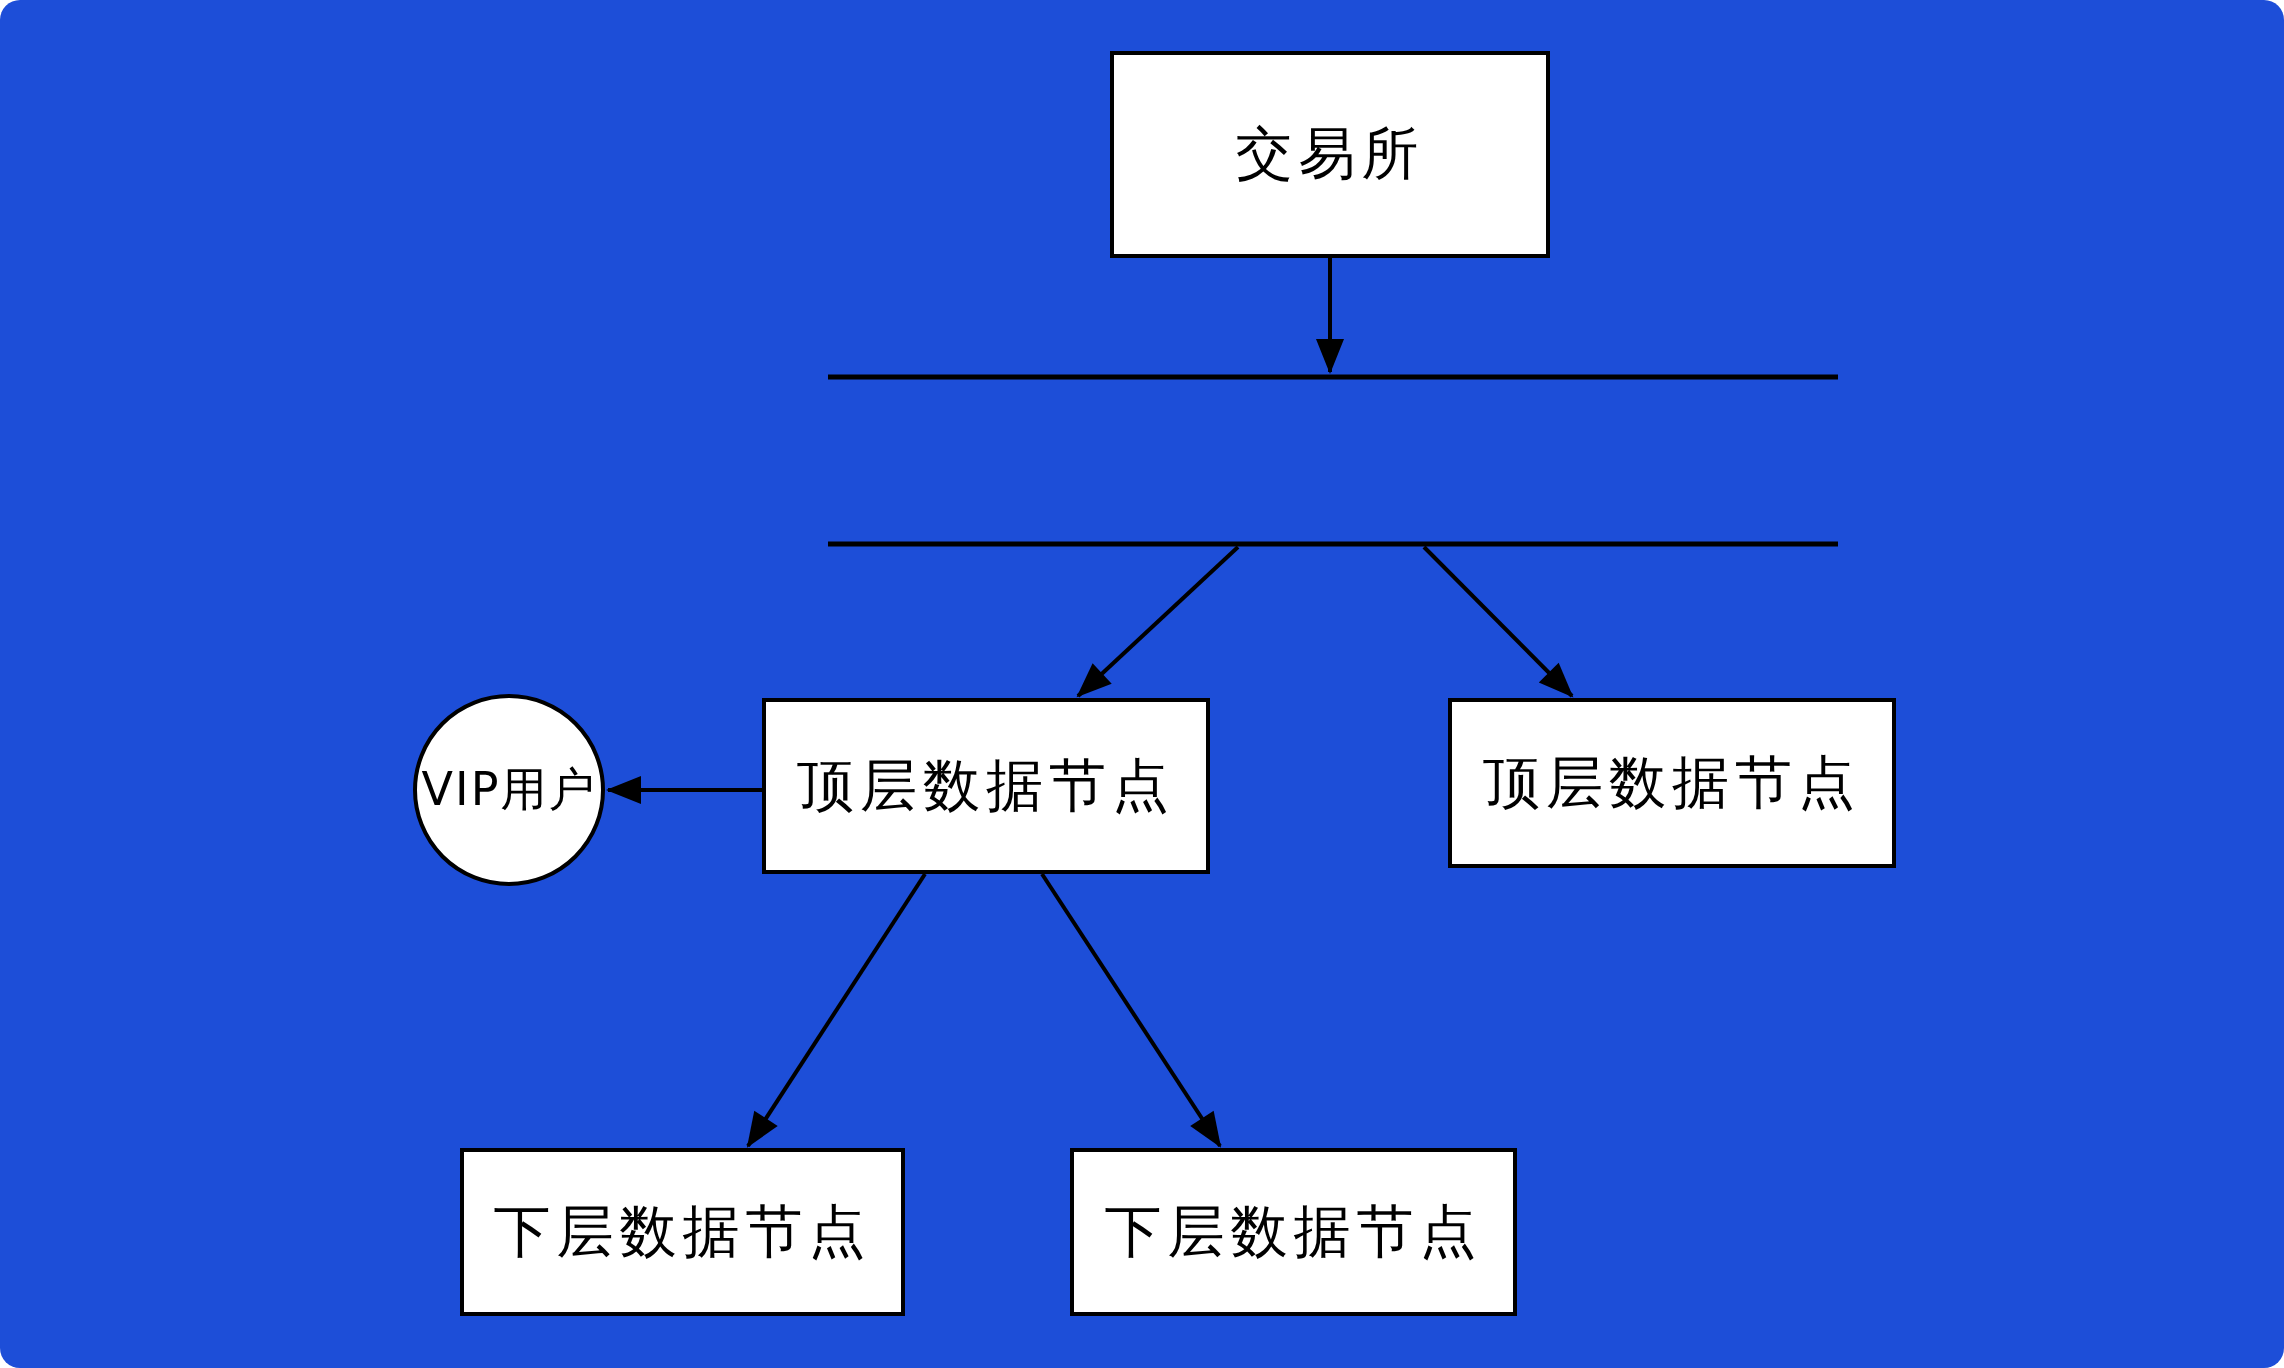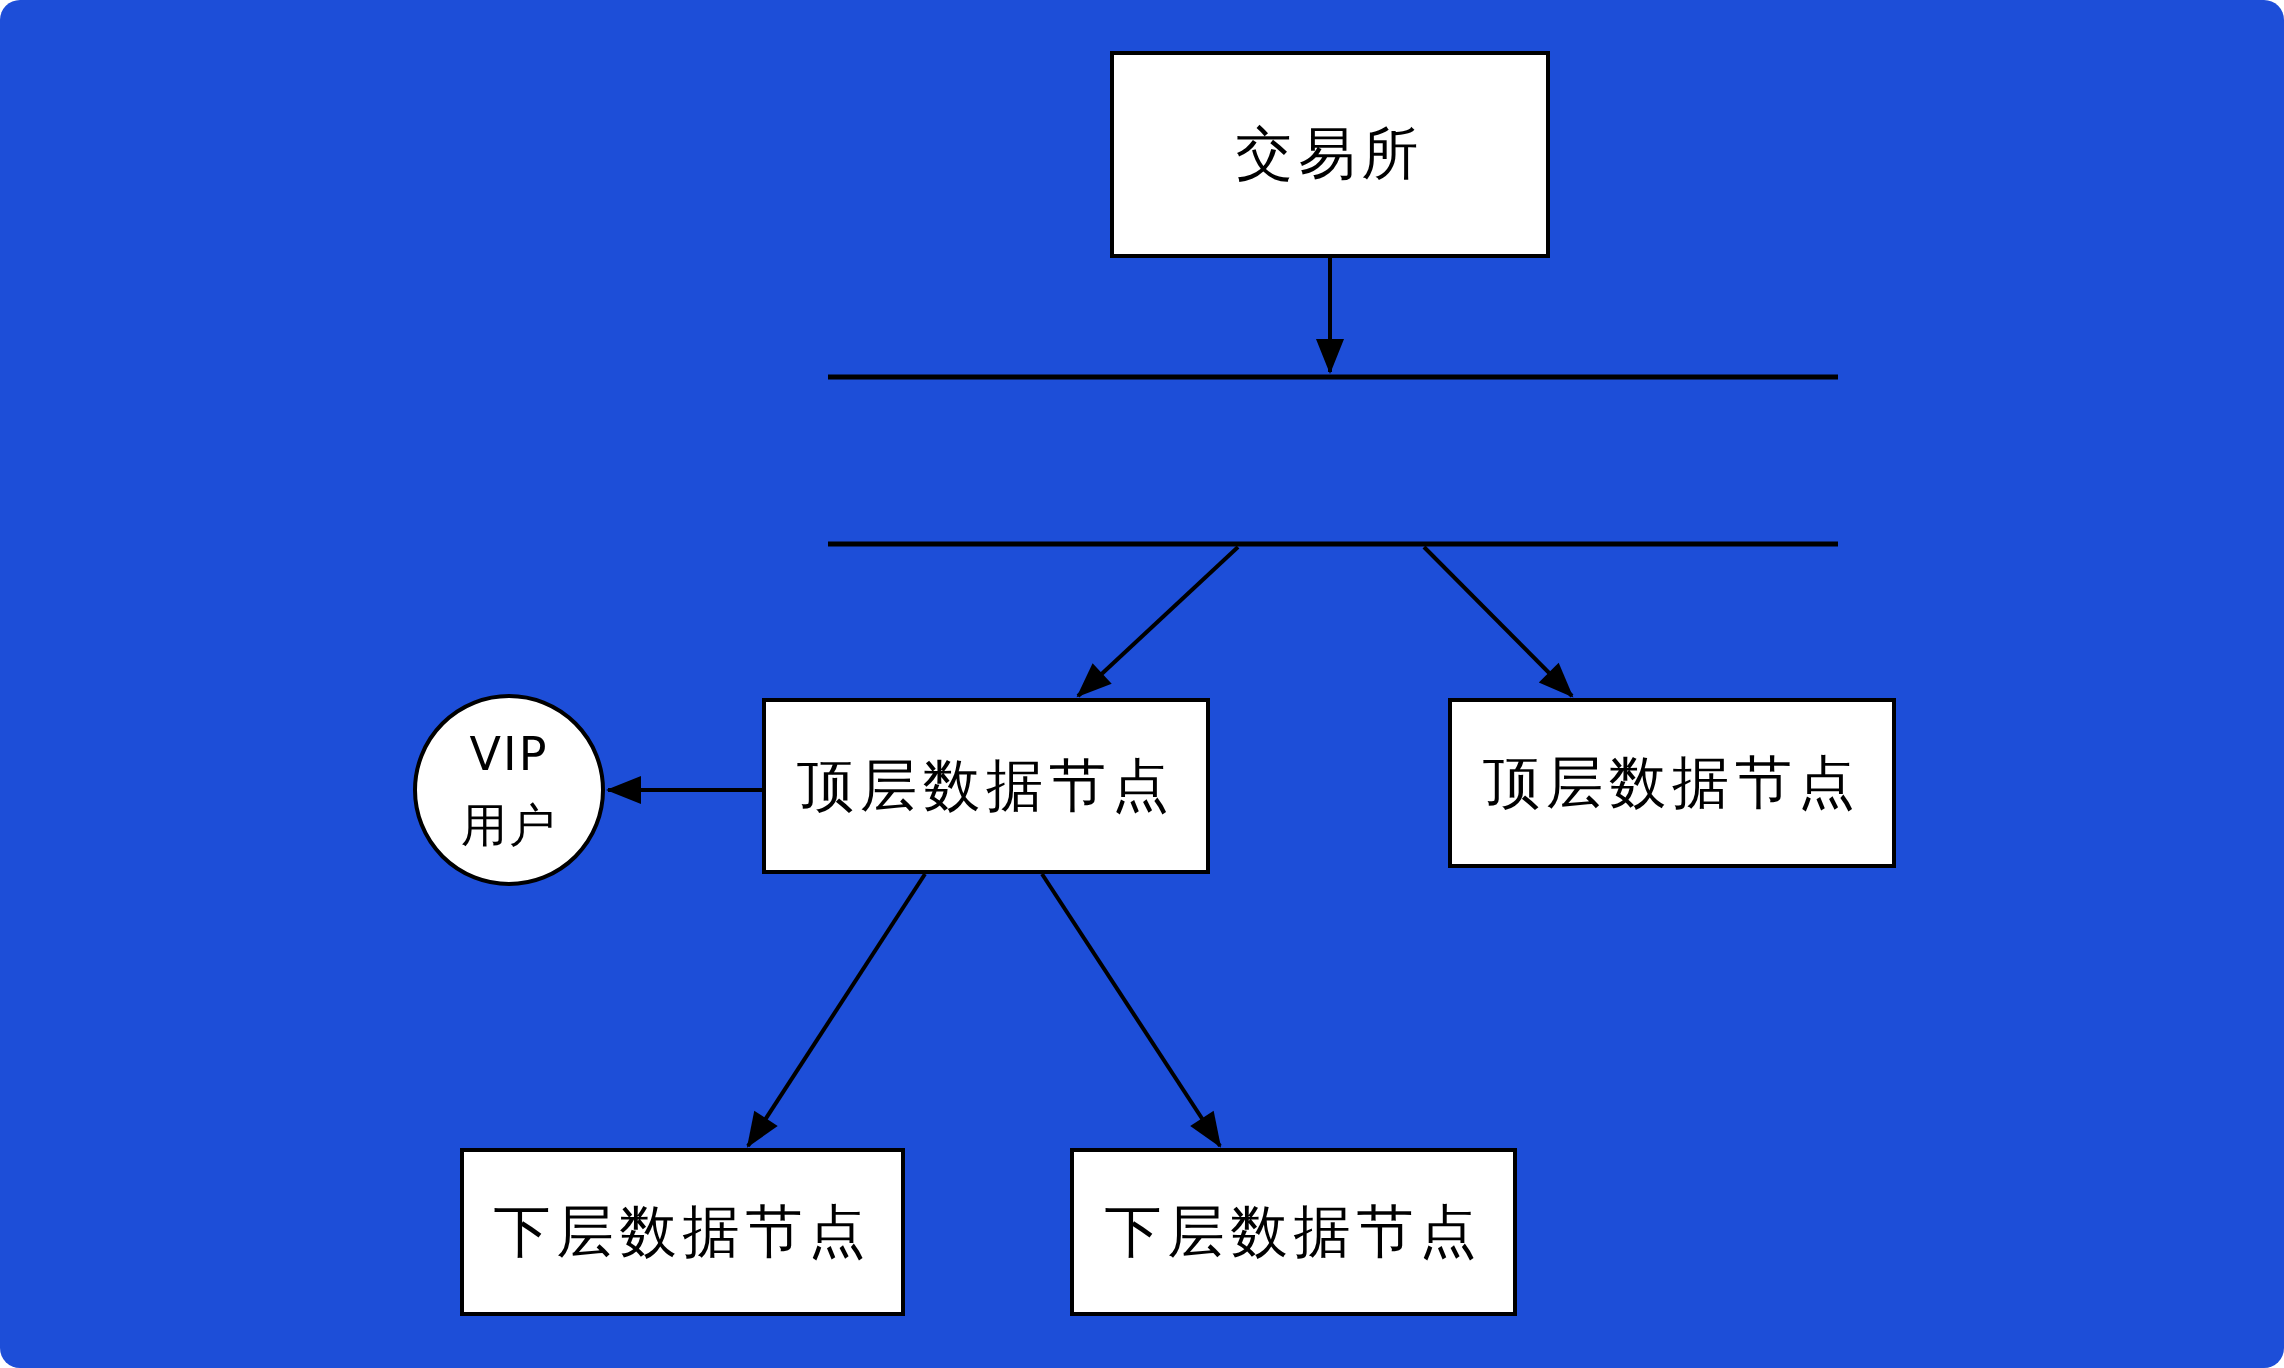--- a/index.html
+++ b/index.html
@@ -33,21 +33,20 @@
     border: 4px solid #000000;
     box-sizing: border-box;
     text-align: center;
   }
   .node.rect {
     font-size: 57px;
     letter-spacing: 6px;
   }
   .node.circle {
     border-radius: 50%;
-    flex-direction: column;
     font-size: 46px;
     line-height: 1.55;
     letter-spacing: 2px;
   }
   .band-label {
     position: absolute;
     display: flex;
     align-items: center;
     justify-content: center;
     font-size: 57px;

